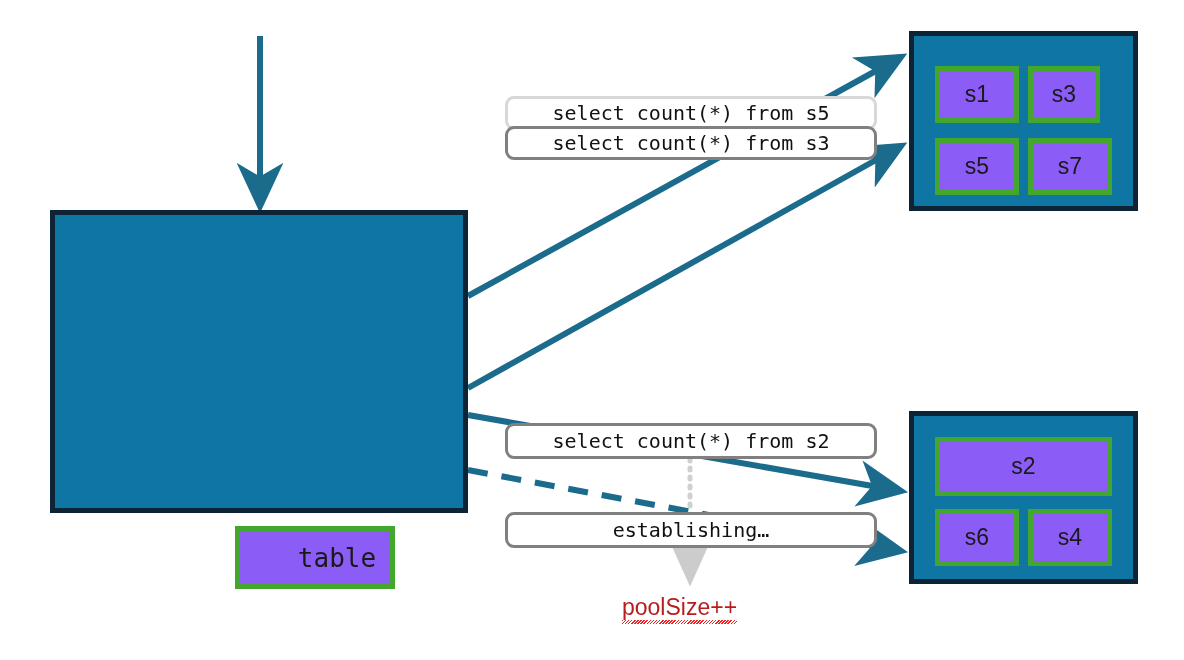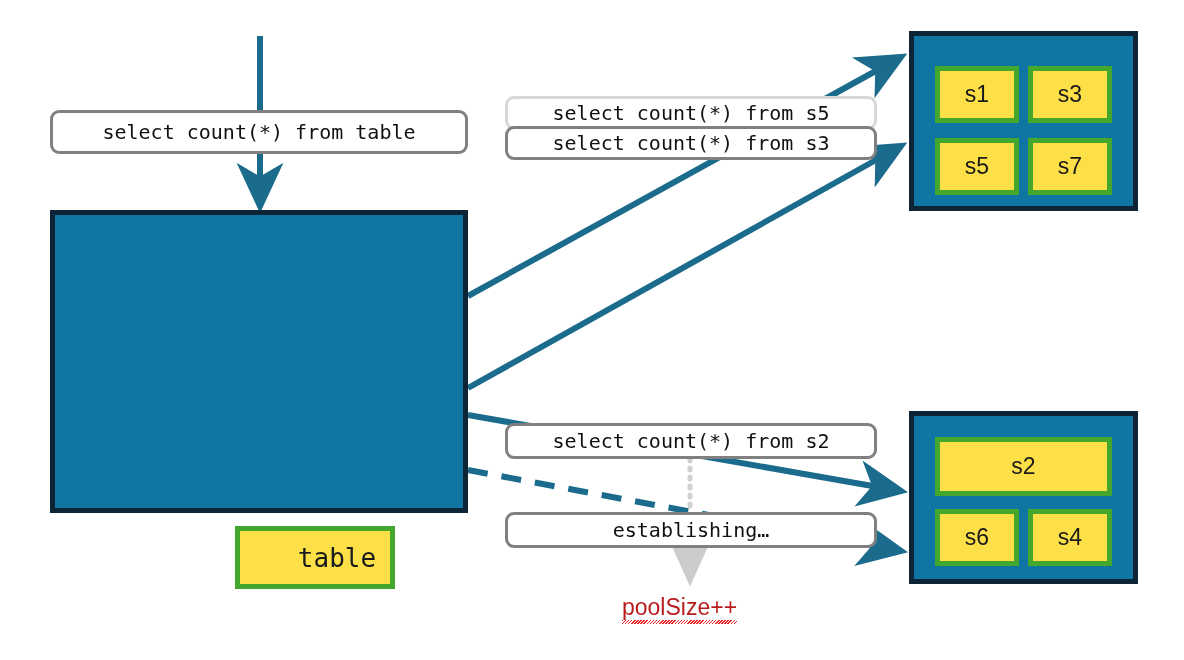--- a/index.html
+++ b/index.html
@@ -40,21 +40,21 @@
     width: 229px; height: 180px;
   }
   #shard-node-bottom {
     left: 909px; top: 411px;
     width: 229px; height: 173px;
   }
 
   
   .chip {
     position: absolute;
-    background: #fde047;
+    background: #8b5cf6;
     border: 5px solid #43a72e;
     display: flex;
     align-items: center;
     justify-content: center;
     color: #111111;
   }
   .chip-label {
     font-family: "Liberation Sans", sans-serif;
     font-size: 23px;
     line-height: 1;
@@ -63,21 +63,21 @@
   #chip-table {
     left: 180px; top: 311px;
     width: 160px; height: 63px;
   }
   #chip-table .chip-label {
     font-family: "DejaVu Sans Mono", monospace;
     font-size: 26px;
     margin-left: 44px;
   }
   .chip-s1 { left: 935px; top: 66px;  width: 84px; height: 57px; }
-  .chip-s3 { left: 1028px; top: 66px; width: 84px; height: 57px; }
+  .chip-s3 { left: 1028px; top: 66px; width: 72px; height: 57px; }
   .chip-s5 { left: 935px; top: 138px; width: 84px; height: 57px; }
   .chip-s7 { left: 1028px; top: 138px;width: 84px; height: 57px; }
   .chip-s2 { left: 935px; top: 437px; width: 177px; height: 59px; }
   .chip-s6 { left: 935px; top: 509px; width: 84px; height: 57px; }
   .chip-s4 { left: 1028px; top: 509px;width: 84px; height: 57px; }
 
   
   .qlabel {
     position: absolute;
     background: #ffffff;
@@ -180,21 +180,20 @@
   <div class="chip chip-s2">
     <span class="chip-label">s2</span>
   </div>
   <div class="chip chip-s6">
     <span class="chip-label">s6</span>
   </div>
   <div class="chip chip-s4">
     <span class="chip-label">s4</span>
   </div>
 
-  <div class="qlabel" id="lbl-from-table">select count(*) from table</div>
 
   <div class="qlabel light" id="lbl-s5">select count(*) from s5</div>
 
   <div class="qlabel" id="lbl-s3">select count(*) from s3</div>
 
 
   <div class="qlabel" id="lbl-s2">select count(*) from s2</div>
 
   <div class="qlabel" id="lbl-establish">establishing…</div>
 

